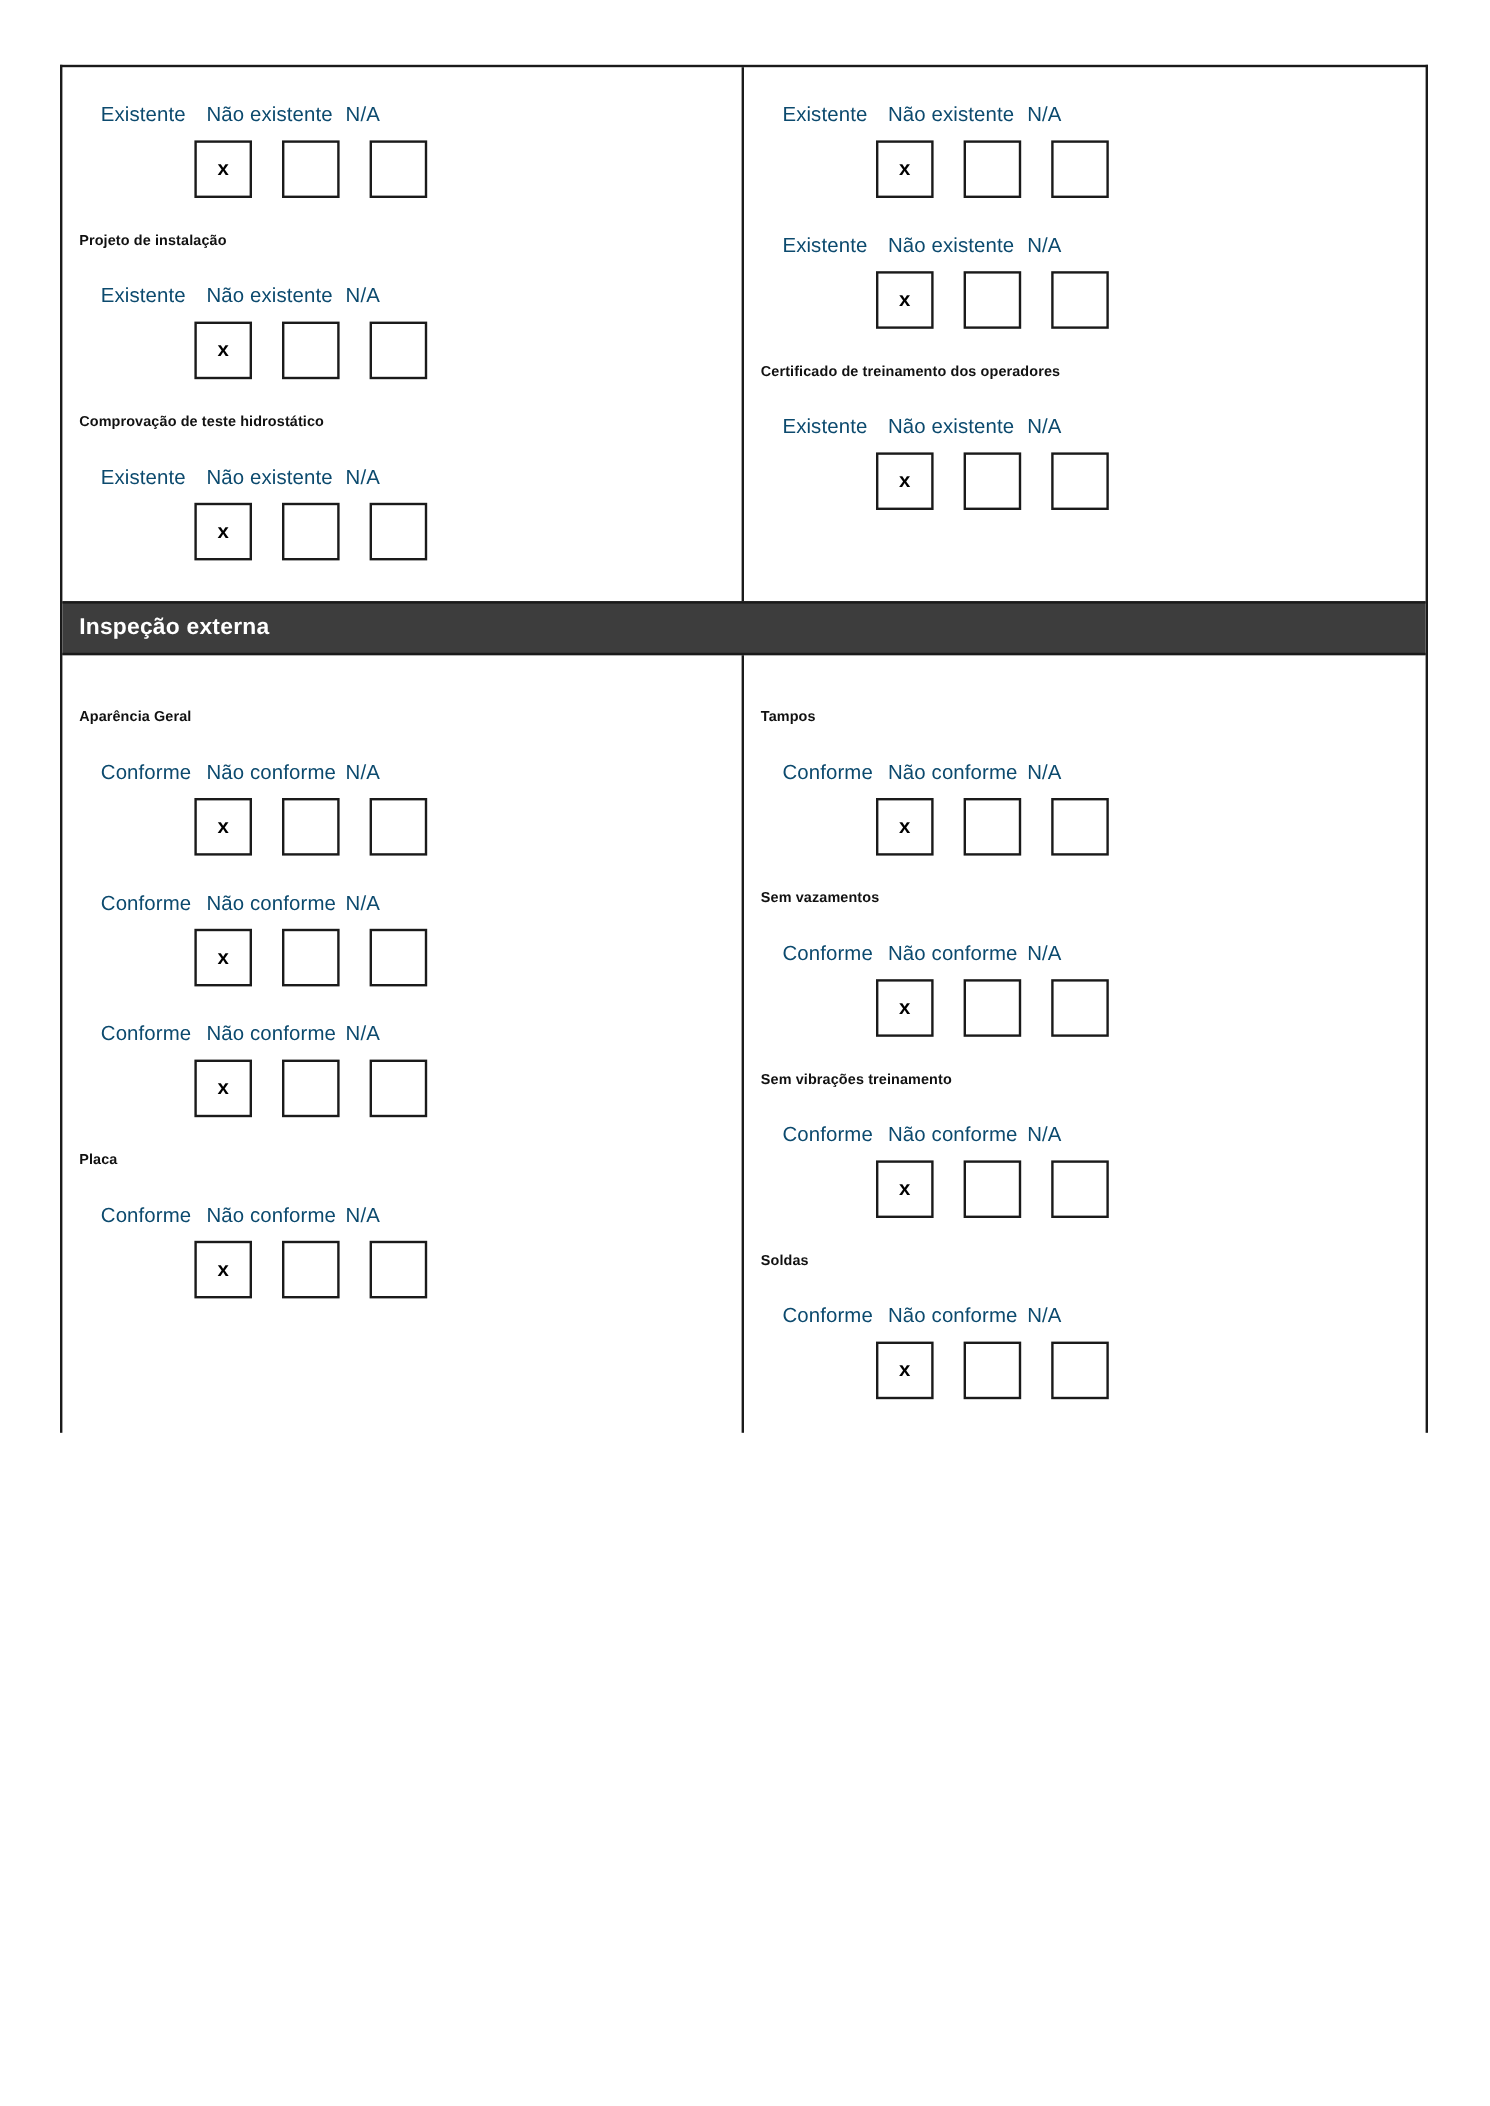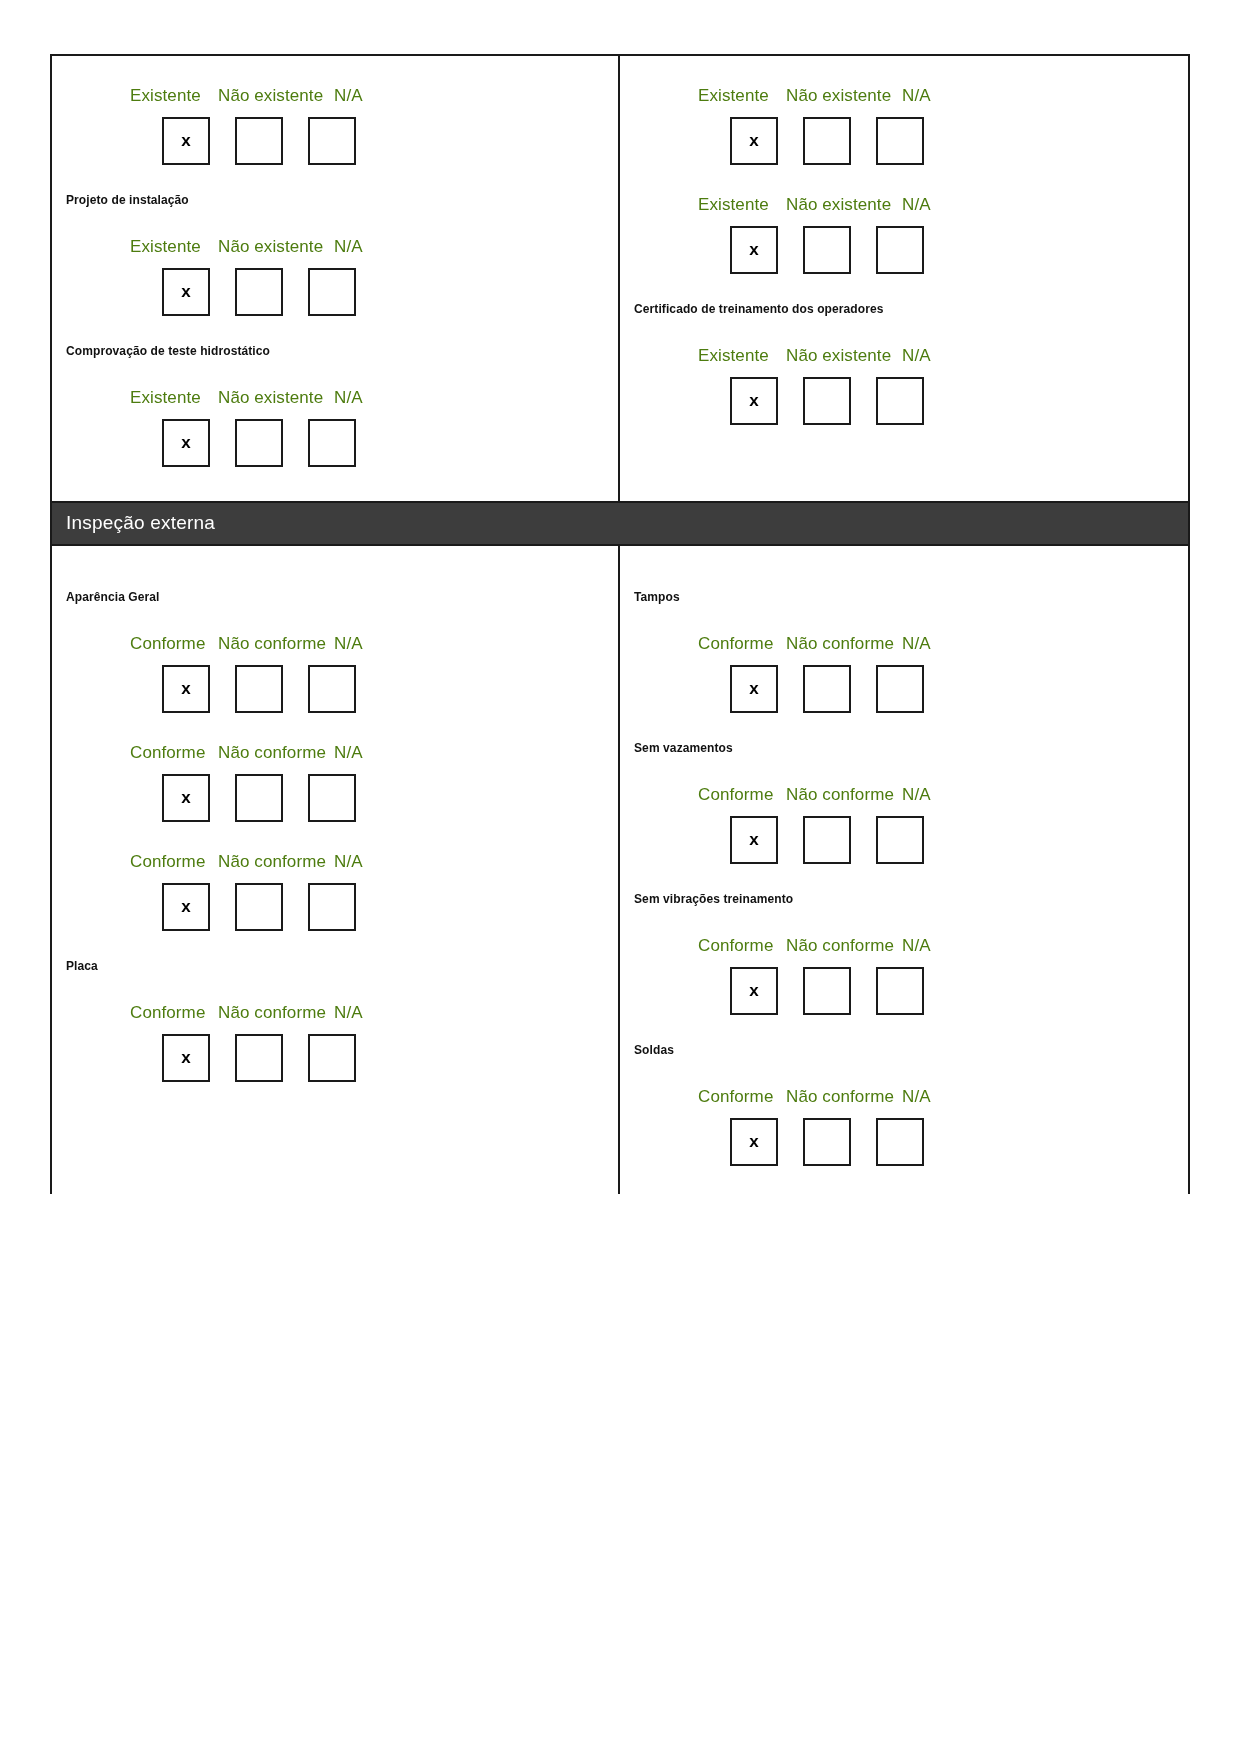--- a/index.html
+++ b/index.html
@@ -36,22 +36,22 @@
   .col.left {
     border-right: 2px solid #1a1a1a;
   }
   
   .checkgroup {
     padding: 30px 0 0 0;
     text-align: left;
   }
   .opt-labels {
     font-size: 17px;
-    color: #4d7c0f;
-    margin-left: 78px;
+    color: #0c4a6e;
+    margin-left: 32px;
     letter-spacing: 0.1px;
     white-space: nowrap;
   }
   .opt-labels span {
     display: inline-block;
   }
   .lbl-1 { width: 88px; }
   .lbl-2 { width: 116px; }
   .lbl-3 { width: 40px; }
   .boxes {
@@ -78,21 +78,21 @@
     font-weight: bold;
     color: #111;
     padding: 28px 0 0 14px;
     letter-spacing: 0.1px;
   }
   
   .section-bar {
     background: #3d3d3d;
     color: #ffffff;
     font-size: 19px;
-    font-weight: normal;
+    font-weight: bold;
     padding: 9px 0 10px 14px;
     border-top: 2px solid #1a1a1a;
     border-bottom: 2px solid #1a1a1a;
     letter-spacing: 0.2px;
   }
   .spacer-sm { height: 16px; }
   .spacer-md { height: 28px; }
   .spacer-lg { height: 34px; }
 </style>
 </head>

